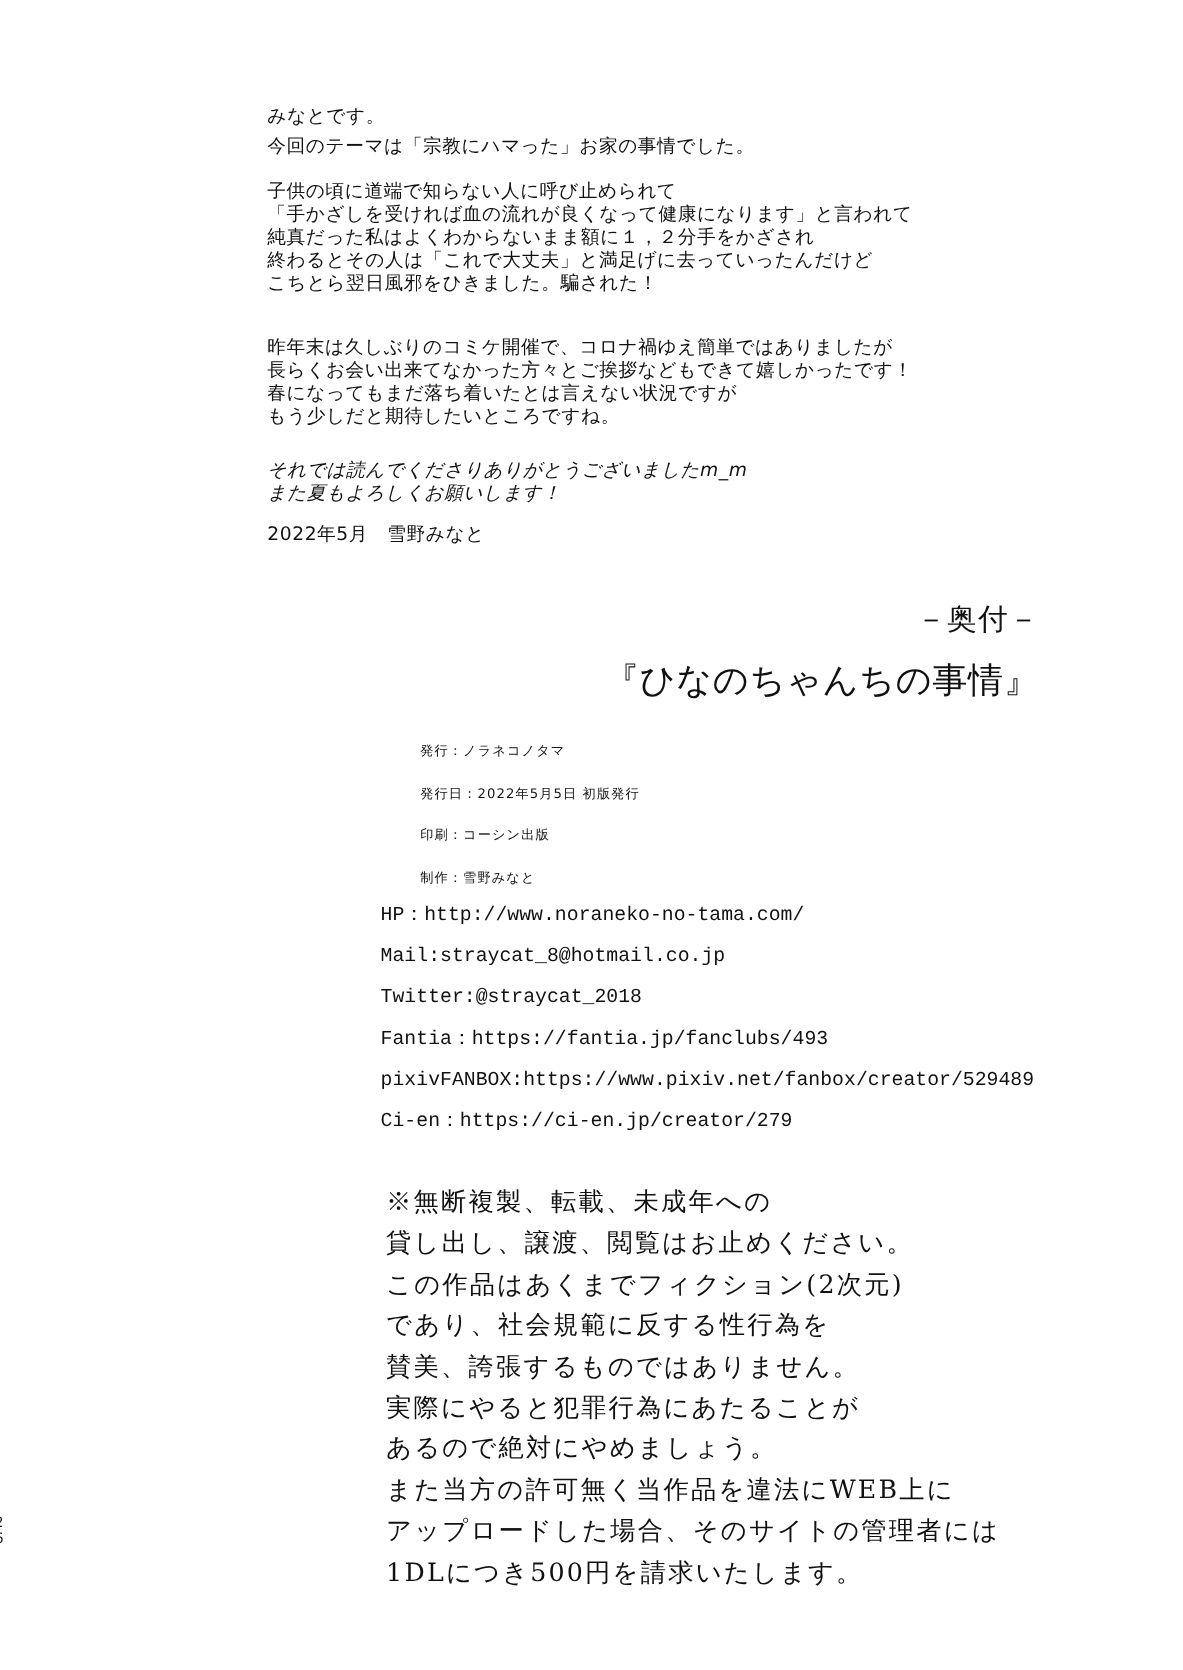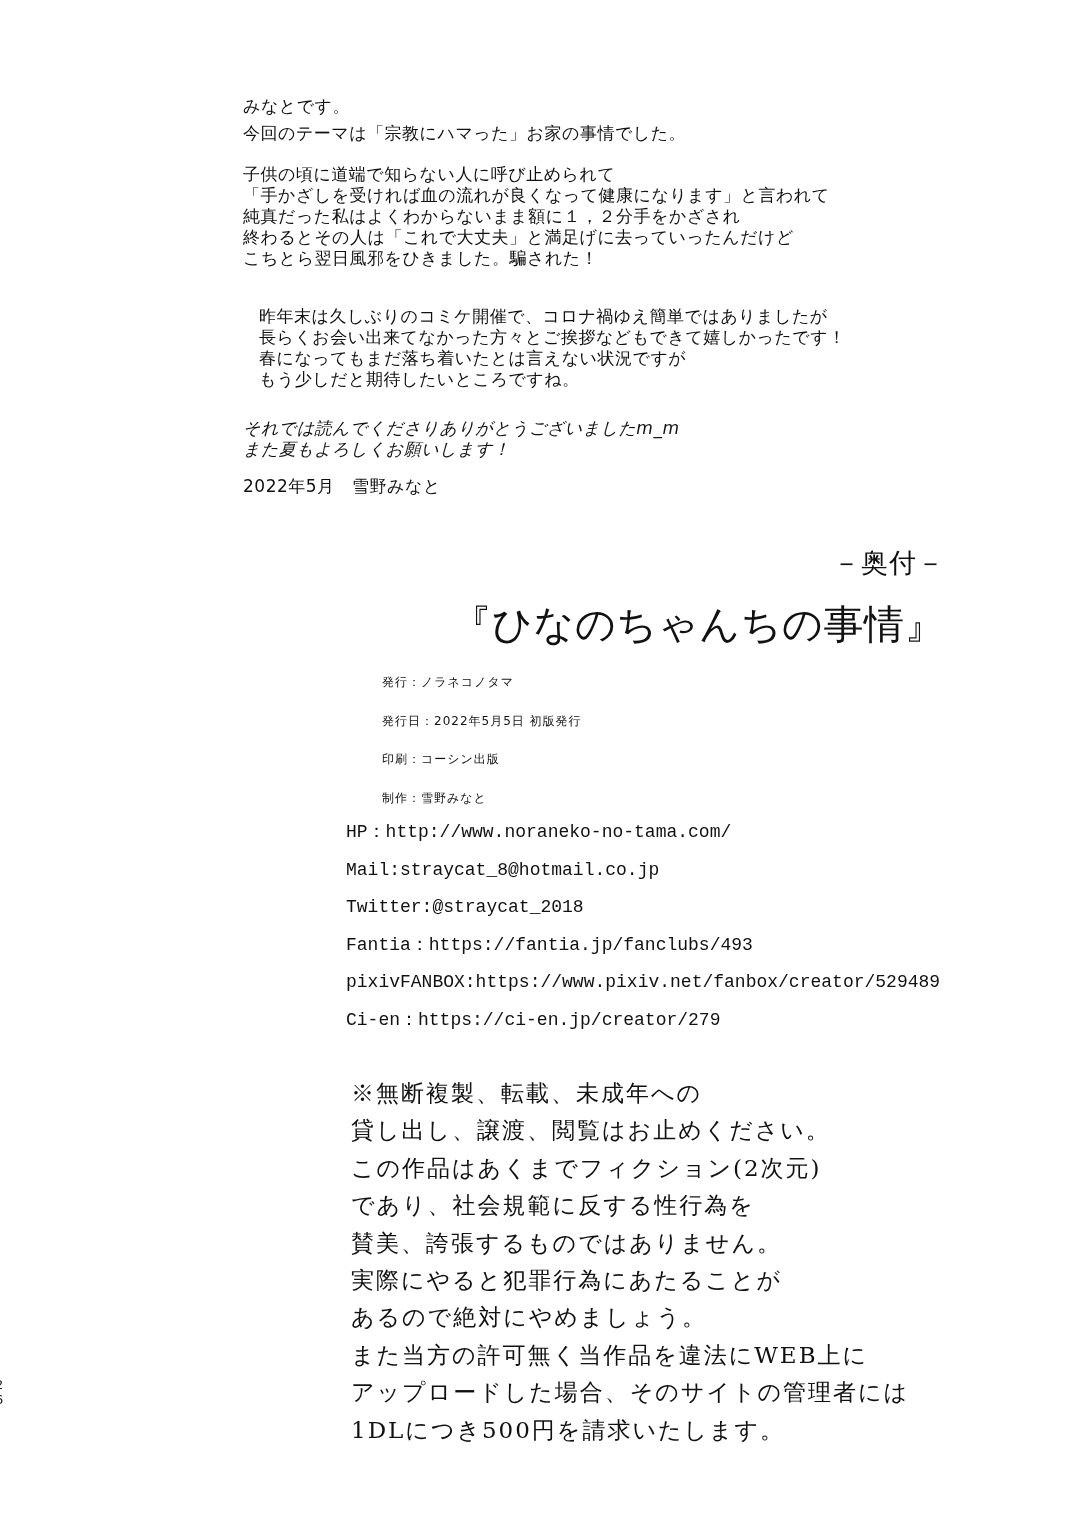--- a/index.html
+++ b/index.html
@@ -16,40 +16,40 @@
     position: absolute;
     left: 243px;
     font-size: 17px;
     line-height: 21px;
     letter-spacing: 0.5px;
     white-space: nowrap;
   }
   #greeting   { top: 86px; margin-top: 10px; }
   #theme      { top: 123px; }
   #story      { top: 164px; }
-  #comiket    { top: 306px; margin-left: 16px; }
+  #comiket    { top: 306px; }
   #thanks     { top: 418px; font-style: italic; }
   #signature  { top: 476px; }
 
   .centered-col {
     position: absolute;
     left: 0;
     width: 945px;
     text-align: right;
     white-space: nowrap;
   }
   #colophon-heading {
     top: 545px;
     font-size: 27px;
     font-weight: 500;
     letter-spacing: 1px;
   }
   #book-title {
     top: 597px;
-    font-size: 40px;
+    font-size: 32px;
     font-weight: 500;
     letter-spacing: 0.5px;
   }
 
   #publication {
     position: absolute;
     left: 382px;
     top: 663px;
     font-size: 12px;
     line-height: 38.5px;

